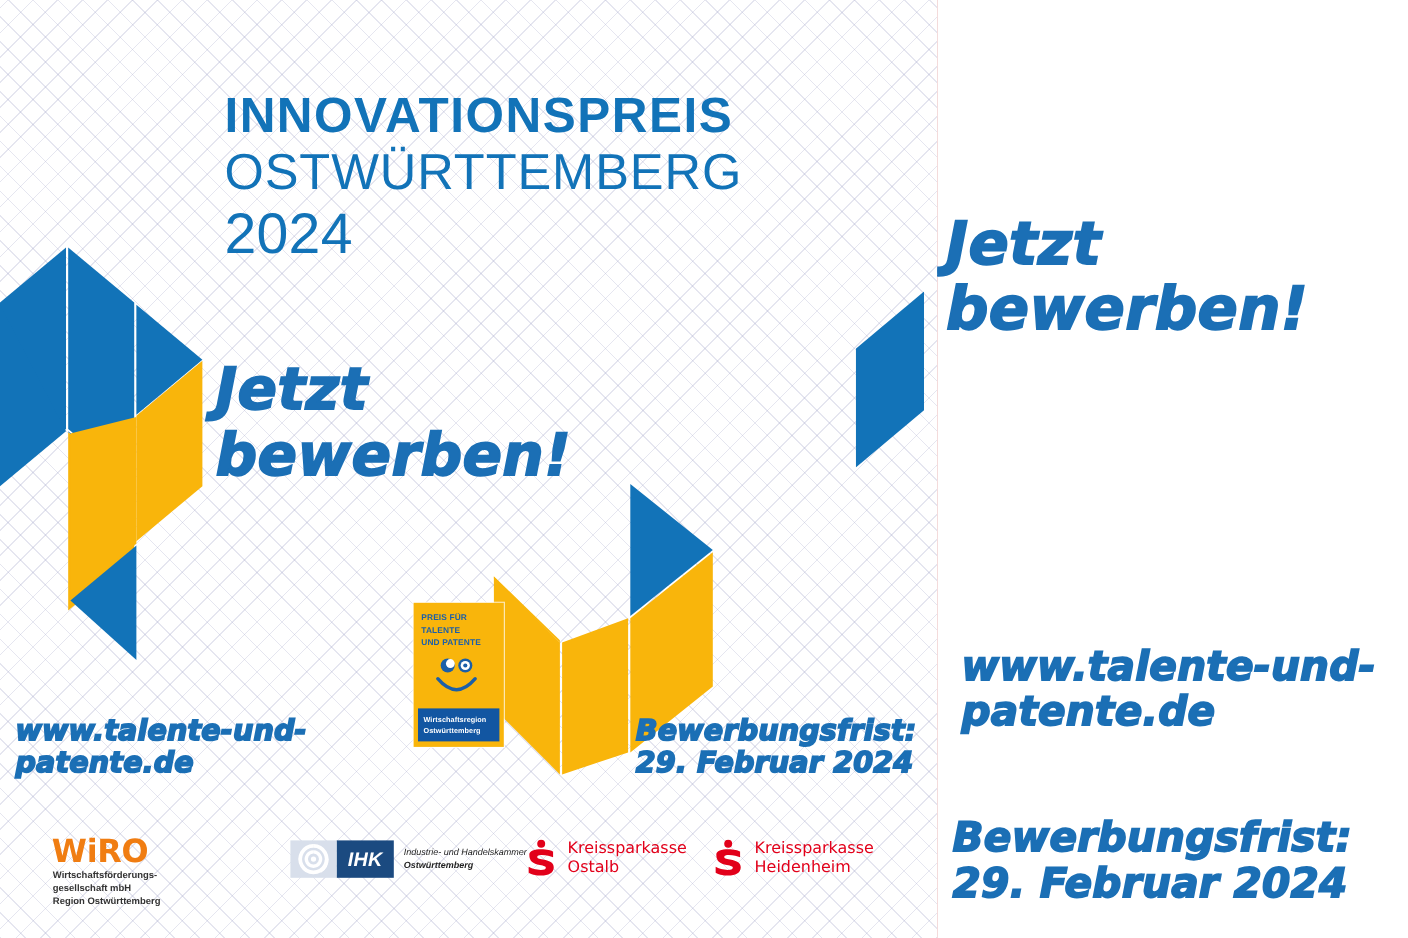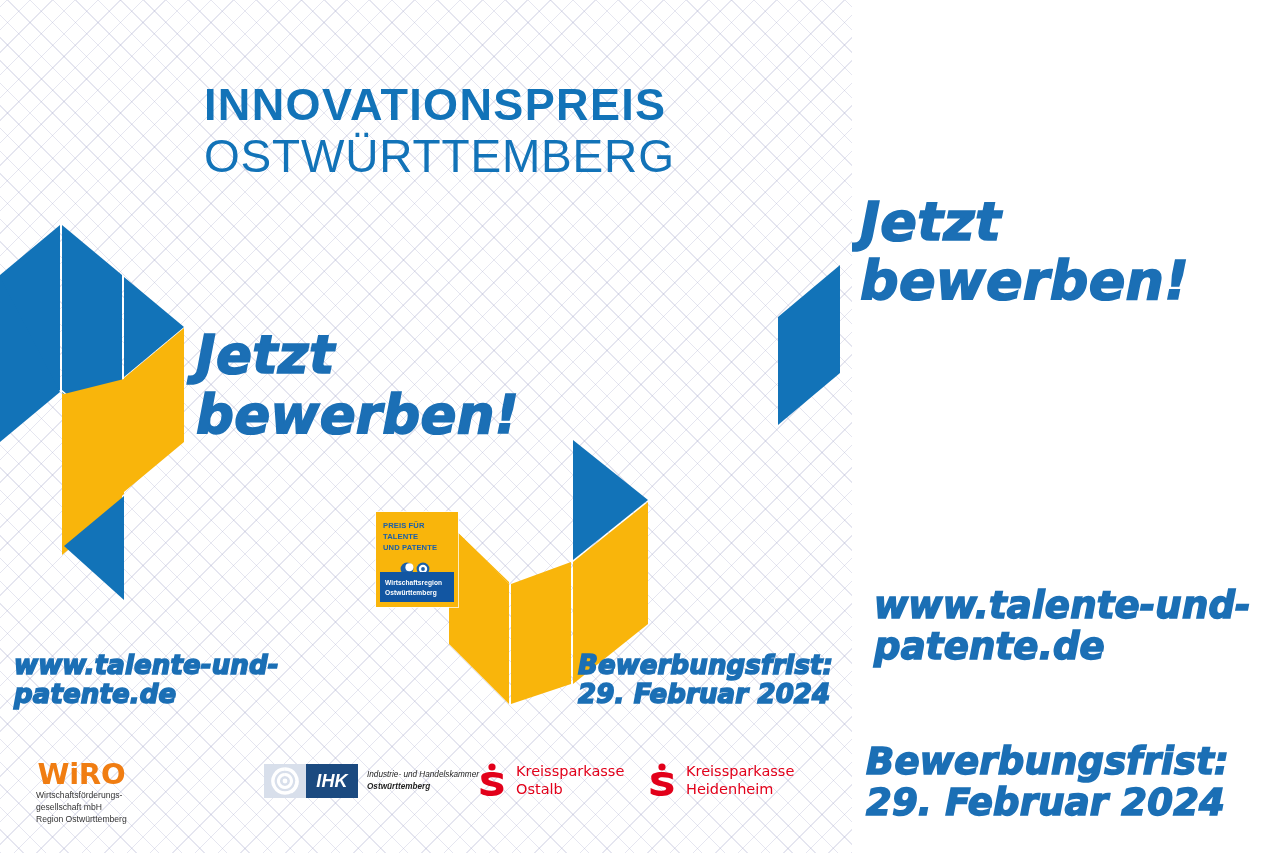--- a/index.html
+++ b/index.html
@@ -54,42 +54,42 @@
   
   #cta-right{position:absolute;left:8px;top:192px;width:412px;font-size:54px;}
   #url-right{position:absolute;left:22px;top:586px;width:384px;font-size:37px;}
   #deadline-right{position:absolute;left:14px;top:742px;width:400px;font-size:37px;}
 
   
   .ribbon{position:absolute;}
 
   
   #badge{
-    position:absolute;left:376px;top:512px;width:82px;height:95px;
+    position:absolute;left:376px;top:548px;width:82px;height:131px;
     background:#f9b50b;box-shadow:0 0 0 1px rgba(255,255,255,.75);
   }
   #badge-head{
     padding:9px 0 0 7px;color:#1b5fa8;font-weight:700;font-size:7.6px;
     line-height:1.42;letter-spacing:.015em;font-family:"Liberation Sans",sans-serif;
   }
   #badge-face{position:absolute;left:0;top:46px;width:82px;height:46px;}
   #badge-foot{
     position:absolute;left:4px;bottom:5px;width:74px;height:30px;background:#1256a2;
     color:#ffffff;font-size:6.6px;line-height:1.45;font-weight:600;
     padding:6px 0 0 5px;box-sizing:border-box;letter-spacing:.01em;
   }
 
   
   #partners{position:absolute;left:0;top:752px;width:852px;height:72px;}
   .partner{position:absolute;display:flex;align-items:center;}
 
   #p-wiro{left:36px;top:8px;flex-direction:column;}
   #wiro-mark{font-size:29px;font-weight:800;color:#f07d12;letter-spacing:-.01em;
              font-family:"DejaVu Sans",sans-serif;line-height:1;}
-  #wiro-txt{font-size:8.6px;line-height:1.42;color:#333;font-weight:400;}
+  #wiro-txt{margin-left:12px;font-size:8.6px;line-height:1.42;color:#333;font-weight:700;}
 
   #p-ihk{left:264px;top:12px;font-style:italic;}
   #ihk-box{display:flex;align-items:stretch;height:34px;}
   #ihk-swirl{width:42px;height:34px;background:#d8dfeb;position:relative;}
   #ihk-word{width:52px;height:34px;background:#1b4a80;color:#fff;font-size:18px;font-weight:800;
             display:flex;align-items:center;justify-content:center;letter-spacing:.01em;
             font-family:"Liberation Sans",sans-serif;}
   #ihk-txt{margin-left:9px;font-size:8.2px;line-height:1.45;color:#222;}
   #ihk-txt .b{font-weight:800;}
 
@@ -126,20 +126,21 @@
       <polygon points="1,92 61,150 61,152 1,94" fill="#f9b50b"></polygon>
     </svg>
 
     <svg class="ribbon" style="left:778px;top:265px;" width="70" height="160" viewBox="0 0 70 160">
       <polygon points="0,52 62,0 62,108 0,160" fill="#1273b8"></polygon>
     </svg>
 
     <div id="headline">
       <div class="hl-line" id="hl-1">INNOVATIONSPREIS</div>
       <div class="hl-line" id="hl-2">OSTWÜRTTEMBERG</div>
+      <div class="hl-line" id="hl-3">2024</div>
     </div>
 
     <div class="disp" id="cta-left">
       <div class="l1">Jetzt</div>
       <div class="l2">bewerben!</div>
     </div>
 
     <div class="disp" id="url-left">
       <div>www.talente-und-</div>
       <div>patente.de</div>

